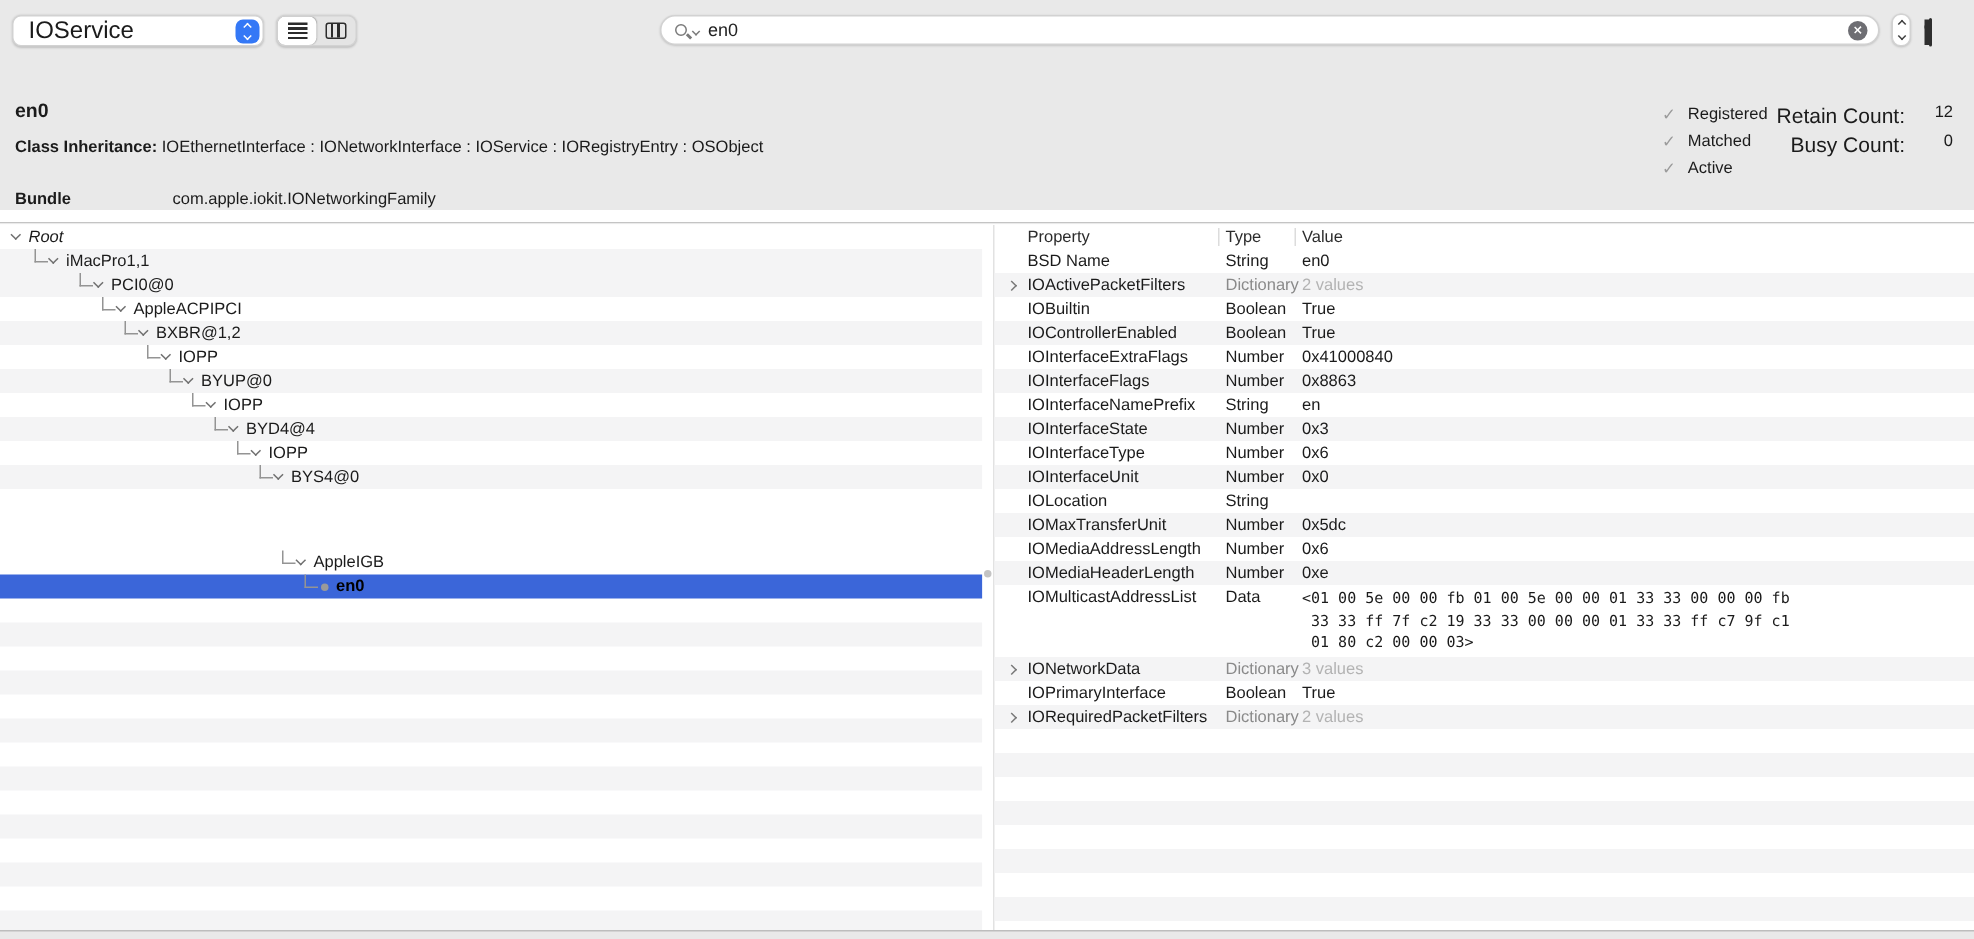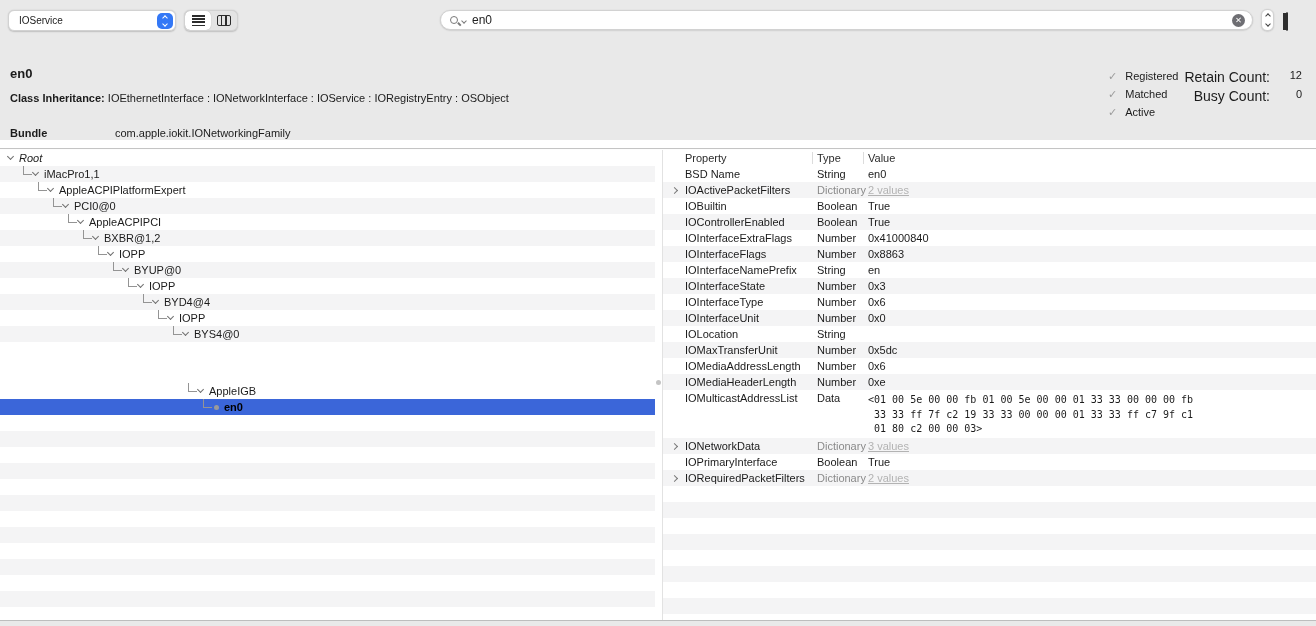--- a/index.html
+++ b/index.html
@@ -6,21 +6,21 @@
   html,body { background:#d0d0d0; }
   .window {
     position:relative; width:1316px; height:626px; overflow:hidden;
     background:var(--chrome,#e9e9e9);
     font-family:"Liberation Sans", sans-serif; color:#1b1b1b;
     -webkit-font-smoothing:antialiased;
   }
   
   .ctl { position:absolute; background:#fff; border:1px solid #d2d2d2; border-radius:6px;
          box-shadow:0 0.5px 1.5px rgba(0,0,0,.18); }
-  .popup { left:8px; top:10px; width:168px; height:21px; font-size:10px; display:flex; align-items:center; }
+  .popup { left:8px; top:10px; width:168px; height:21px; font-size:16px; display:flex; align-items:center; }
   .popup-label { margin-left:10px; flex:1; }
   .bluebox { width:16px; height:16px; margin-right:2px; border-radius:5px; background:var(--accent,#3478f6);
              display:flex; flex-direction:column; align-items:center; justify-content:center; gap:2px; }
   .wchev { width:4px; height:4px; border-left:1.5px solid #fff; border-top:1.5px solid #fff; transform:rotate(45deg); }
   .wchev.down { transform:rotate(225deg); }
   .seg { left:184px; top:10px; width:54px; height:21px; border-radius:6px; background:#e4e4e4;
          display:flex; overflow:hidden; }
   .seg-btn { width:27px; display:flex; align-items:center; justify-content:center; }
   .seg-btn.on { background:#fff; border-radius:5px; box-shadow:0 0 1px rgba(0,0,0,.3); }
   .icon-list { width:13px; height:11px;
@@ -90,21 +90,21 @@
   
   .prow { position:relative; height:16px; font-size:11px; }
   .prow.alt { background:var(--stripe,#f4f4f5); }
   .prow.tall { height:48px; }
   .hdr { font-size:11px; color:#2c2c2c; }
   .cc { position:absolute; top:0; line-height:16px; white-space:nowrap; }
   .c-prop { left:22px; } .c-type { left:154px; } .c-val { left:205px; }
   .vsep { position:absolute; top:2px; width:1px; height:12px; background:#dcdcdc; }
   .disc { position:absolute; left:9px; top:5.5px; width:5px; height:5px;
           border-top:1.5px solid #787878; border-right:1.5px solid #787878; transform:rotate(45deg); }
-  .dimval { color:#b3b3b3;text-decoration:underline; } .dimtype { color:#8a8a8a; }
+  .dimval { color:#b3b3b3; } .dimtype { color:#8a8a8a; }
   .monoval { font-family:"DejaVu Sans Mono", monospace; font-size:10px; line-height:14.5px;
              white-space:pre; padding-top:3px; }
 </style>
 </head>
 <body>
 
 <div class="window">
 
   <div class="ctl popup">
     <span class="popup-label">IOService</span>
@@ -175,25 +175,20 @@
   <div class="content">
     <div class="treepane" id="tree-pane">
         <div class="trow" style="padding-left: 8px;">
           <span class="chev"></span>
           <span class="tlabel it">Root</span>
         </div>
         <div class="trow alt" style="padding-left: 23px;">
           <span class="elbow"></span>
           <span class="chev"></span>
           <span class="tlabel">iMacPro1,1</span>
-        </div>
-        <div class="trow" style="padding-left: 38px;">
-          <span class="elbow"></span>
-          <span class="chev"></span>
-          <span class="tlabel">AppleACPIPlatformExpert</span>
         </div>
         <div class="trow alt" style="padding-left: 53px;">
           <span class="elbow"></span>
           <span class="chev"></span>
           <span class="tlabel">PCI0@0</span>
         </div>
         <div class="trow" style="padding-left: 68px;">
           <span class="elbow"></span>
           <span class="chev"></span>
           <span class="tlabel">AppleACPIPCI</span>

